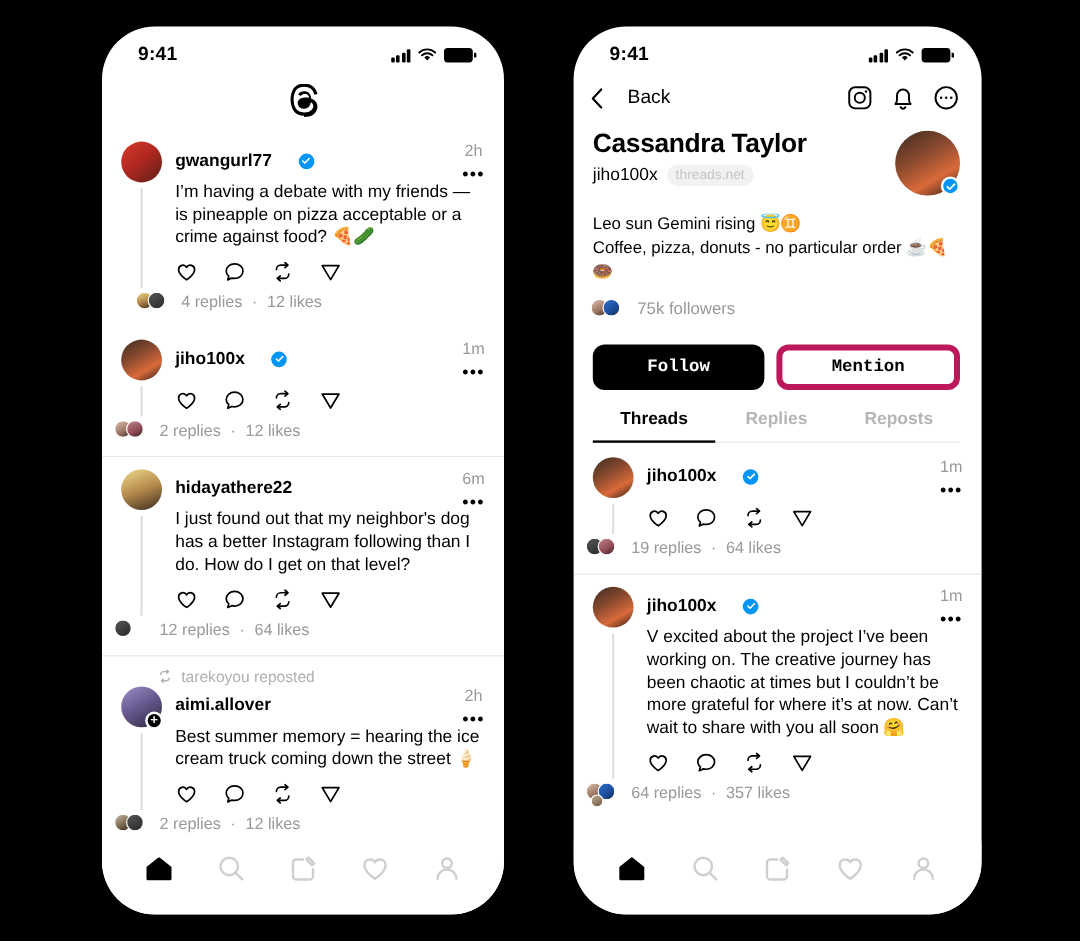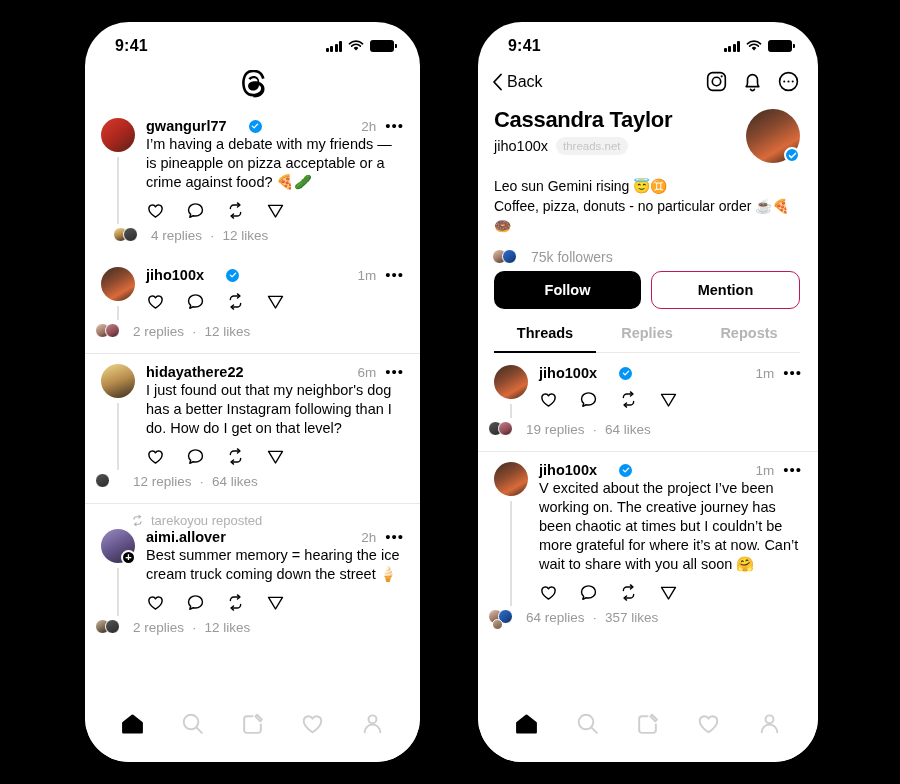--- a/index.html
+++ b/index.html
@@ -47,21 +47,21 @@
     content:''; position:absolute; right:-3px; top:4px;
     width:2px; height:4px; background:#000; border-radius:0 1px 1px 0;
   }
 
   
   .threads-logo { display:flex; justify-content:center; padding: 6px 0 10px; flex:none;}
   .r-header {
     display:flex; align-items:center; justify-content:space-between;
     padding: 6px 18px 10px 14px; flex:none;
   }
-  .back-btn { display:flex; align-items:center; gap:4px; font-size:16px; color:#000; }
+  .back-btn { display:flex; align-items:center; gap:20px; font-size:16px; color:#000; }
   .header-icons { display:flex; align-items:center; gap:13px; }
 
   
   .feed { flex:1; overflow:hidden; }
 
   .post { position: relative; padding: 10px 16px 4px 16px; }
   .post.divider { border-top: 1px solid #e8e8e8; }
 
   .post-row { display:flex; gap:11px; }
   .avatar-col { width: 34px; flex:none; display:flex; flex-direction:column; align-items:center; position:relative;}
@@ -80,21 +80,21 @@
     display:flex; align-items:center; justify-content:center;
   }
   .body-col { flex:1; min-width:0; }
   .meta-row { display:flex; align-items:center; gap:22px; }
   .username { font-size:14.5px; font-weight:700; color:#000; }
   .verified {
     width:13px; height:13px; border-radius:50%; background:#0095f6;
     display:flex; align-items:center; justify-content:center; flex:none;
   }
   .verified svg { width:8px; height:8px; }
-  .meta-right { margin-left:auto; display:flex; align-items:center; gap:9px; }
+  .meta-right { margin-left:auto; display:flex; align-items:center; gap:9px;flex-direction:column; }
   .time { font-size:13.5px; color:#999; }
   .dots { color:#000; font-size:15px; letter-spacing:1px; line-height:8px; }
   .post-text {
     font-size:14.5px; line-height:19px; color:#000; margin-top:1px;
     word-wrap:break-word;
   }
   .actions { display:flex; gap:21px; margin:9px 0 4px; }
   .action-icon { width:19px; height:19px; }
   .action-icon svg { width:19px; height:19px; display:block; }
 
@@ -132,28 +132,28 @@
   .profile-avatar { width:54px; height:54px; border-radius:50%; overflow:hidden; background:#b9a894; }
   .profile-verified {
     position:absolute; right:0px; bottom:0px;
     width:16px; height:16px; border-radius:50%; background:#0095f6;
     border:2px solid #fff; display:flex; align-items:center; justify-content:center;
   }
   .profile-verified svg { width:9px; height:9px; }
   .bio { margin-top:13px; font-size:14px; line-height:20px; color:#000; }
   .followers-row { display:flex; align-items:center; gap:9px; margin-top:12px; margin-left:-2px;}
   .followers-text { font-size:14px; color:#999; }
-  .btn-row { display:flex; gap:10px; margin-top:5px; }
+  .btn-row { display:flex; gap:10px; margin-top:21px;font-family:Liberation Mono, monospace; }
   .btn {
     flex:1; height:38px; border-radius:10px;
     display:flex; align-items:center; justify-content:center;
     font-size:14.5px; font-weight:700;
   }
   .btn-primary { background:#000; color:#fff; }
-  .btn-secondary { background:#fff; color:#000; border:1px solid #be185d; }
+  .btn-secondary { background:#fff; color:#000; border:5px solid #be185d; }
 
   .tabs { display:flex; margin-top:16px; border-bottom:1px solid #e8e8e8; }
   .tab {
     flex:1; text-align:center; padding-bottom:10px;
     font-size:14.5px; color:#b5b5b5; font-weight:700;
   }
   .tab.active { color:#000; border-bottom:2px solid #000; margin-bottom:-1px; }
 
   
   .bottomnav {

